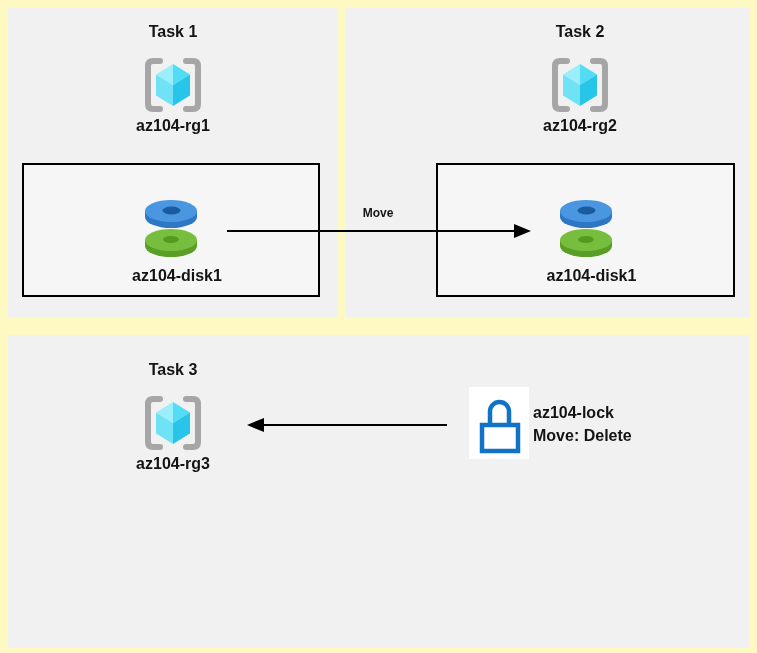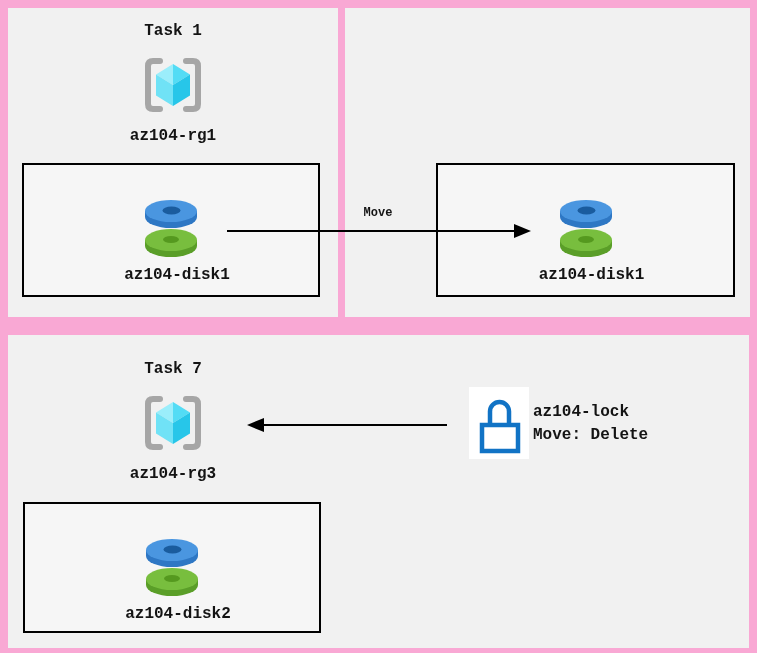--- a/index.html
+++ b/index.html
@@ -1,21 +1,21 @@
 <!DOCTYPE html>
 <html style="--panel-bg: #f1f1f1; --box-bg: #f6f6f6; --box-border: #000000; --text: #141414; --arrow: #000000; --bracket-gray: #a6a6a6; --cube-top-left: #9beefb; --cube-top-right: #53dcf5; --cube-left: #70e2f6; --cube-right: #27c6e9; --disk-blue-top: #4a96e0; --disk-blue-side: #2e77c4; --disk-blue-hole: #1a5c9e; --disk-green-top: #78be3e; --disk-green-side: #5a9e28; --disk-green-hole: #55991f; --lock-blue: #1173c5; --lock-bg: #ffffff;"><head>
 <meta charset="utf-8">
 <style>
   html, body { margin: 0; padding: 0; background: #ffffff; }
   .canvas {
     position: relative;
     width: 757px;
     height: 653px;
-    background: #f9a8d4;
-    font-family: Liberation Mono, monospace;
+    background: #fef9c3;
+    font-family: Liberation Sans, sans-serif;
     color: var(--text);
     overflow: hidden;
   }
   .panel {
     position: absolute;
     background: var(--panel-bg);
   }
   .p1 { left: 8px;   top: 8px;   width: 330px; height: 309px; }
   .p2 { left: 345px; top: 8px;   width: 405px; height: 309px; }
   .p3 { left: 8px;   top: 335px; width: 741px; height: 313px; }
@@ -32,21 +32,21 @@
   .p3 .stack { left: 0;    top: 25px; }
 
   .panel-title {
     font-size: 16px;
     font-weight: 700;
     line-height: 19px;
     color: var(--text);
   }
   .rg-icon { margin-top: 15px; }
   .rg-label {
-    margin-top: 13px;
+    margin-top: 2px;
     font-size: 16px;
     font-weight: 700;
     line-height: 19px;
     color: var(--text);
   }
 
   .disk-box {
     position: absolute;
     background: var(--box-bg);
     border: 2px solid var(--box-border);
@@ -149,60 +149,59 @@
         <rect class="dsk-b-side" x="6" y="13" width="52" height="6"></rect>
         <ellipse class="dsk-b-side" cx="32" cy="19" rx="26" ry="11"></ellipse>
         <ellipse class="dsk-b-top" cx="32" cy="13" rx="26" ry="11"></ellipse>
         <ellipse class="dsk-b-hole" cx="32.5" cy="12.5" rx="9" ry="4"></ellipse>
       </svg>
       <div class="disk-label">az104-disk1</div>
     </div>
   </section>
 
   <section class="panel p2">
+    <div class="stack">
+      <div class="panel-title">Task 2</div>
+      <svg class="rg-icon" width="64" height="58" viewBox="0 0 64 58">
+        <path class="bracket" d="M19 5 H12 Q7 5 7 10 V48 Q7 53 12 53 H19"></path>
+        <path class="bracket" d="M45 5 H52 Q57 5 57 10 V48 Q57 53 52 53 H45"></path>
+        <polygon class="cube-tl" points="32,8 15,18.5 32,29"></polygon>
+        <polygon class="cube-tr" points="32,8 49,18.5 32,29"></polygon>
+        <polygon class="cube-l" points="15,18.5 32,29 32,50 15,39.5"></polygon>
+        <polygon class="cube-r" points="49,18.5 32,29 32,50 49,39.5"></polygon>
+      </svg>
+      <div class="rg-label">az104-rg2</div>
+    </div>
     <div class="disk-box">
       <svg class="disk-icon" width="64" height="60" viewBox="0 0 64 60">
         <rect class="dsk-g-side" x="6" y="42" width="52" height="6"></rect>
         <ellipse class="dsk-g-side" cx="32" cy="48" rx="26" ry="11"></ellipse>
         <ellipse class="dsk-g-top" cx="32" cy="42" rx="26" ry="11"></ellipse>
         <ellipse class="dsk-g-hole" cx="32" cy="41.5" rx="8" ry="3.5"></ellipse>
         <rect class="dsk-b-side" x="6" y="13" width="52" height="6"></rect>
         <ellipse class="dsk-b-side" cx="32" cy="19" rx="26" ry="11"></ellipse>
         <ellipse class="dsk-b-top" cx="32" cy="13" rx="26" ry="11"></ellipse>
         <ellipse class="dsk-b-hole" cx="32.5" cy="12.5" rx="9" ry="4"></ellipse>
       </svg>
       <div class="disk-label">az104-disk1</div>
     </div>
   </section>
 
   <section class="panel p3">
     <div class="stack">
-      <div class="panel-title">Task 7</div>
+      <div class="panel-title">Task 3</div>
       <svg class="rg-icon" width="64" height="58" viewBox="0 0 64 58">
         <path class="bracket" d="M19 5 H12 Q7 5 7 10 V48 Q7 53 12 53 H19"></path>
         <path class="bracket" d="M45 5 H52 Q57 5 57 10 V48 Q57 53 52 53 H45"></path>
         <polygon class="cube-tl" points="32,8 15,18.5 32,29"></polygon>
         <polygon class="cube-tr" points="32,8 49,18.5 32,29"></polygon>
         <polygon class="cube-l" points="15,18.5 32,29 32,50 15,39.5"></polygon>
         <polygon class="cube-r" points="49,18.5 32,29 32,50 49,39.5"></polygon>
       </svg>
       <div class="rg-label">az104-rg3</div>
-    </div>
-    <div class="disk-box">
-      <svg class="disk-icon" width="64" height="60" viewBox="0 0 64 60">
-        <rect class="dsk-g-side" x="6" y="42" width="52" height="6"></rect>
-        <ellipse class="dsk-g-side" cx="32" cy="48" rx="26" ry="11"></ellipse>
-        <ellipse class="dsk-g-top" cx="32" cy="42" rx="26" ry="11"></ellipse>
-        <ellipse class="dsk-g-hole" cx="32" cy="41.5" rx="8" ry="3.5"></ellipse>
-        <rect class="dsk-b-side" x="6" y="13" width="52" height="6"></rect>
-        <ellipse class="dsk-b-side" cx="32" cy="19" rx="26" ry="11"></ellipse>
-        <ellipse class="dsk-b-top" cx="32" cy="13" rx="26" ry="11"></ellipse>
-        <ellipse class="dsk-b-hole" cx="32.5" cy="12.5" rx="9" ry="4"></ellipse>
-      </svg>
-      <div class="disk-label">az104-disk2</div>
     </div>
   </section>
 
   <svg class="overlay" width="757" height="653" viewBox="0 0 757 653">
     <g>
       <line class="arrow-line" x1="227" y1="231" x2="516" y2="231"></line>
       <polygon class="arrow-head" points="531,231 514,224 514,238"></polygon>
     </g>
     <g>
       <line class="arrow-line" x1="447" y1="425" x2="263" y2="425"></line>

